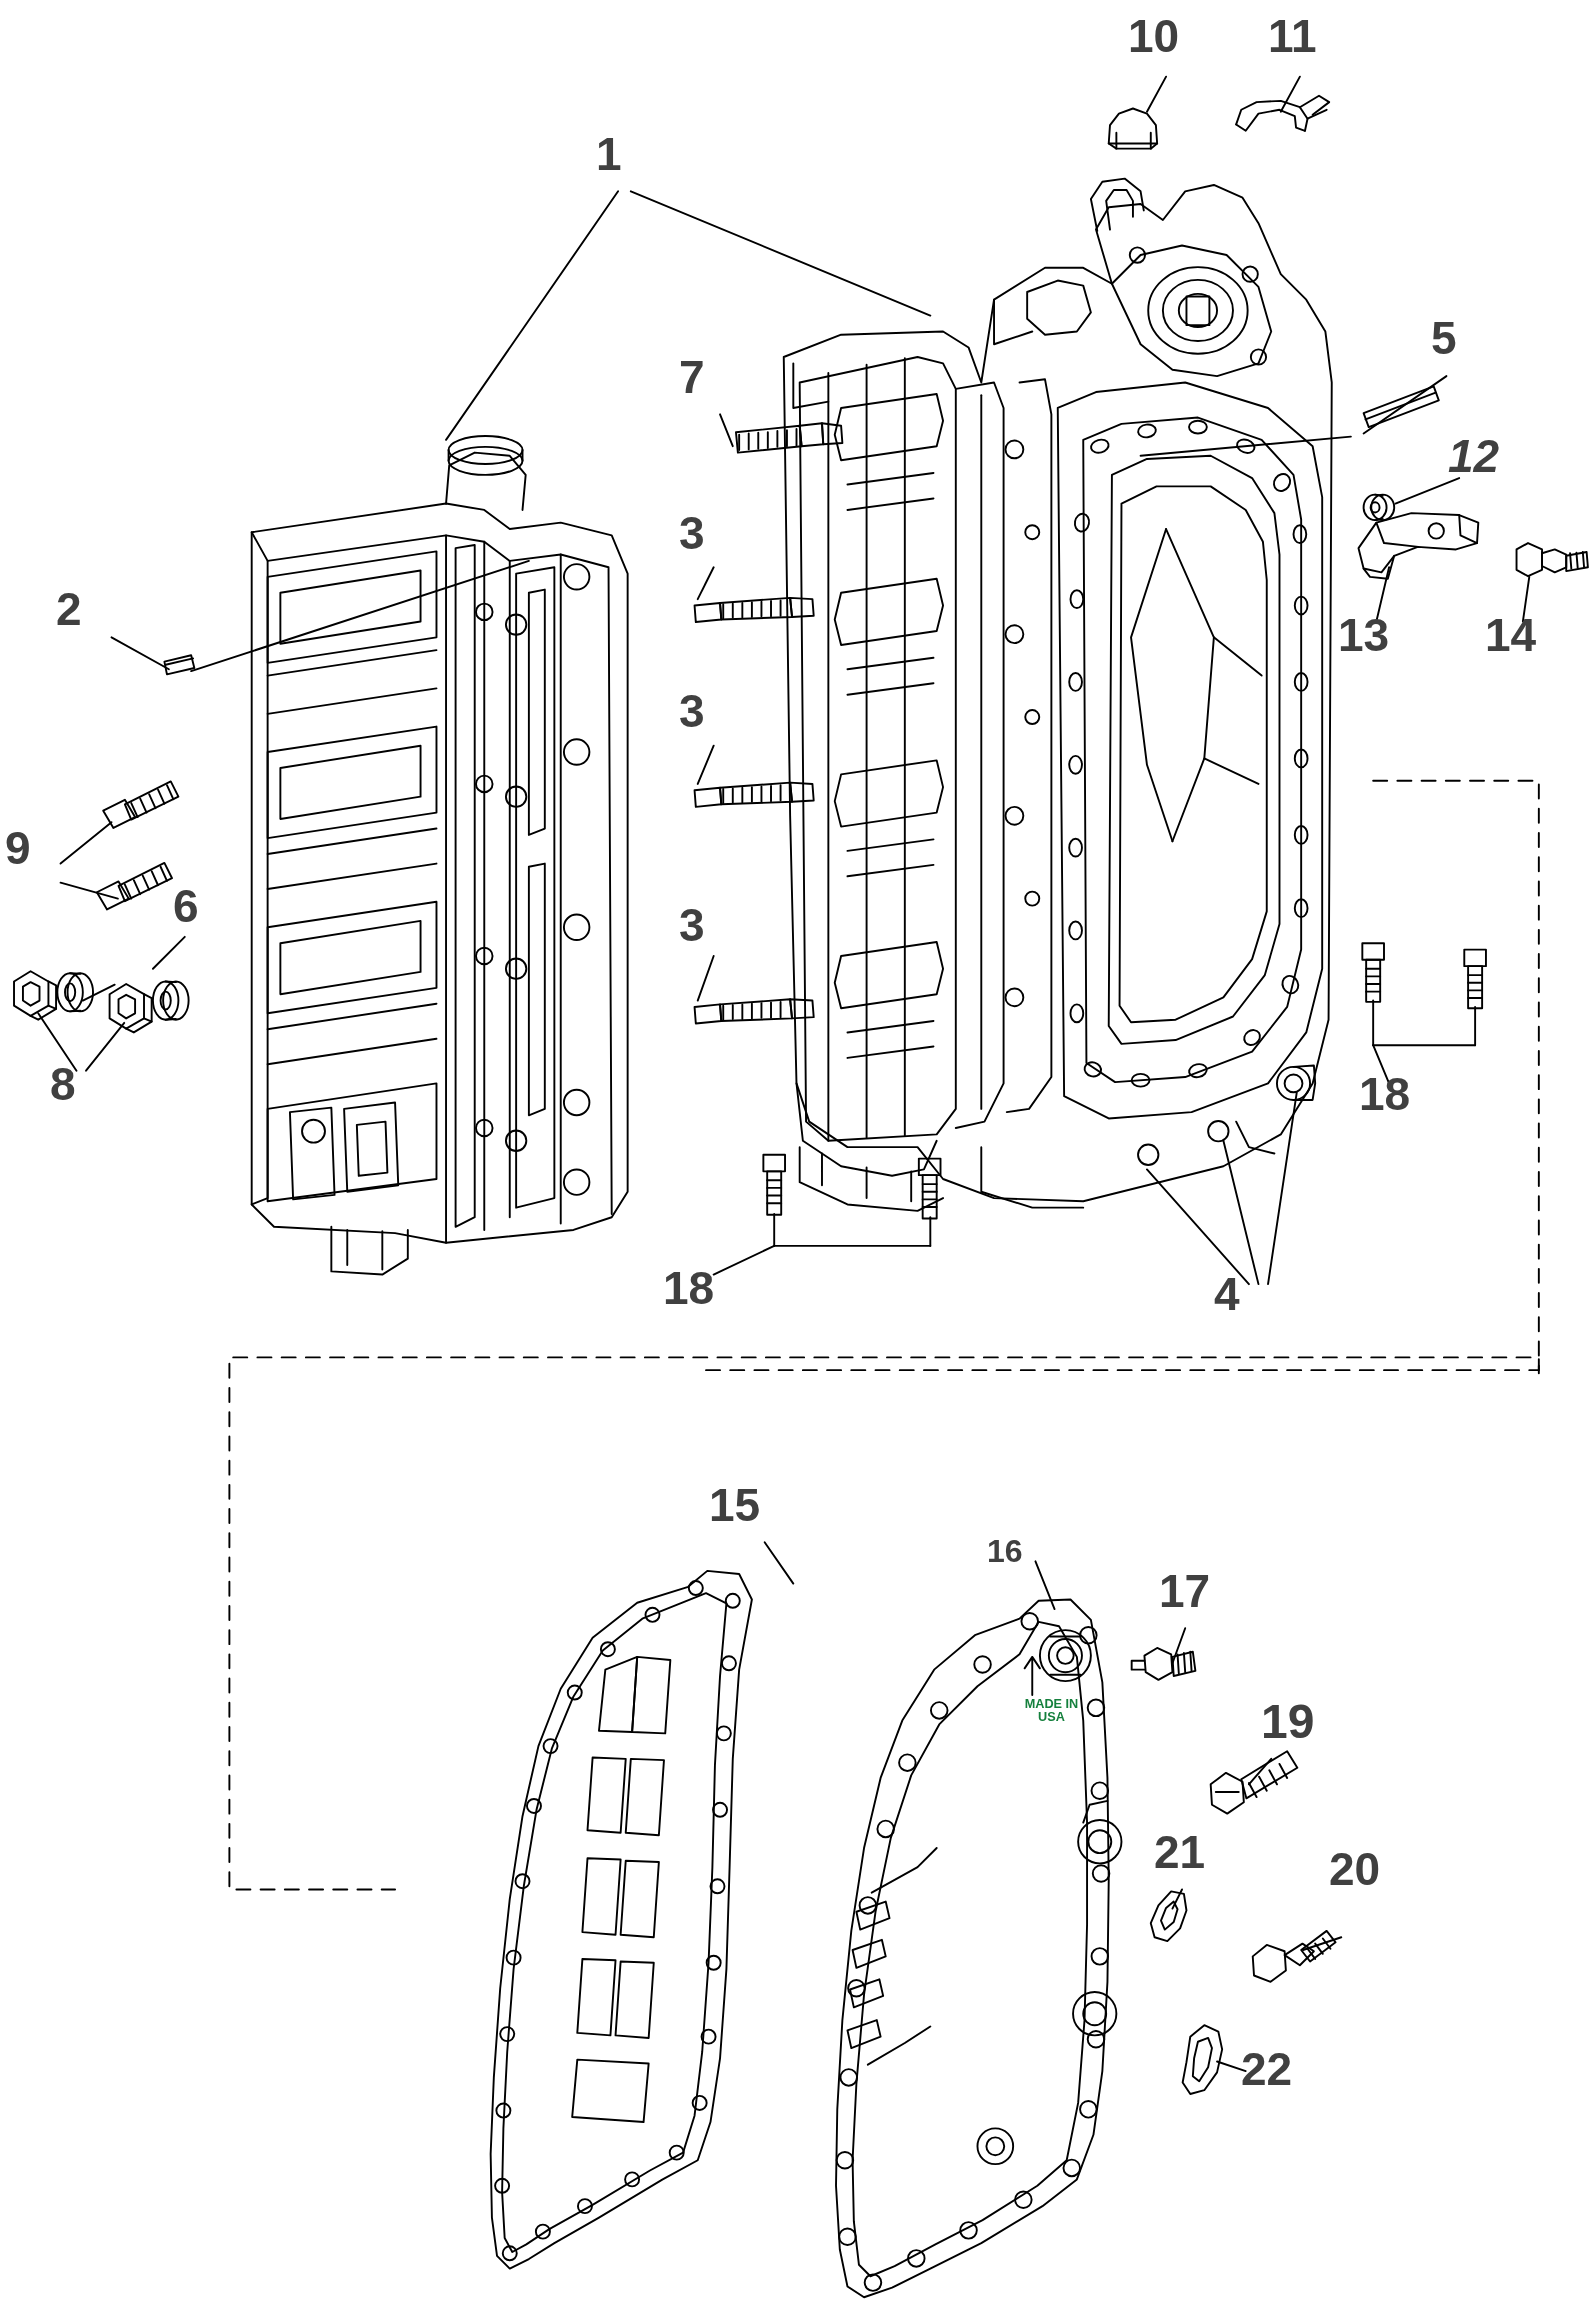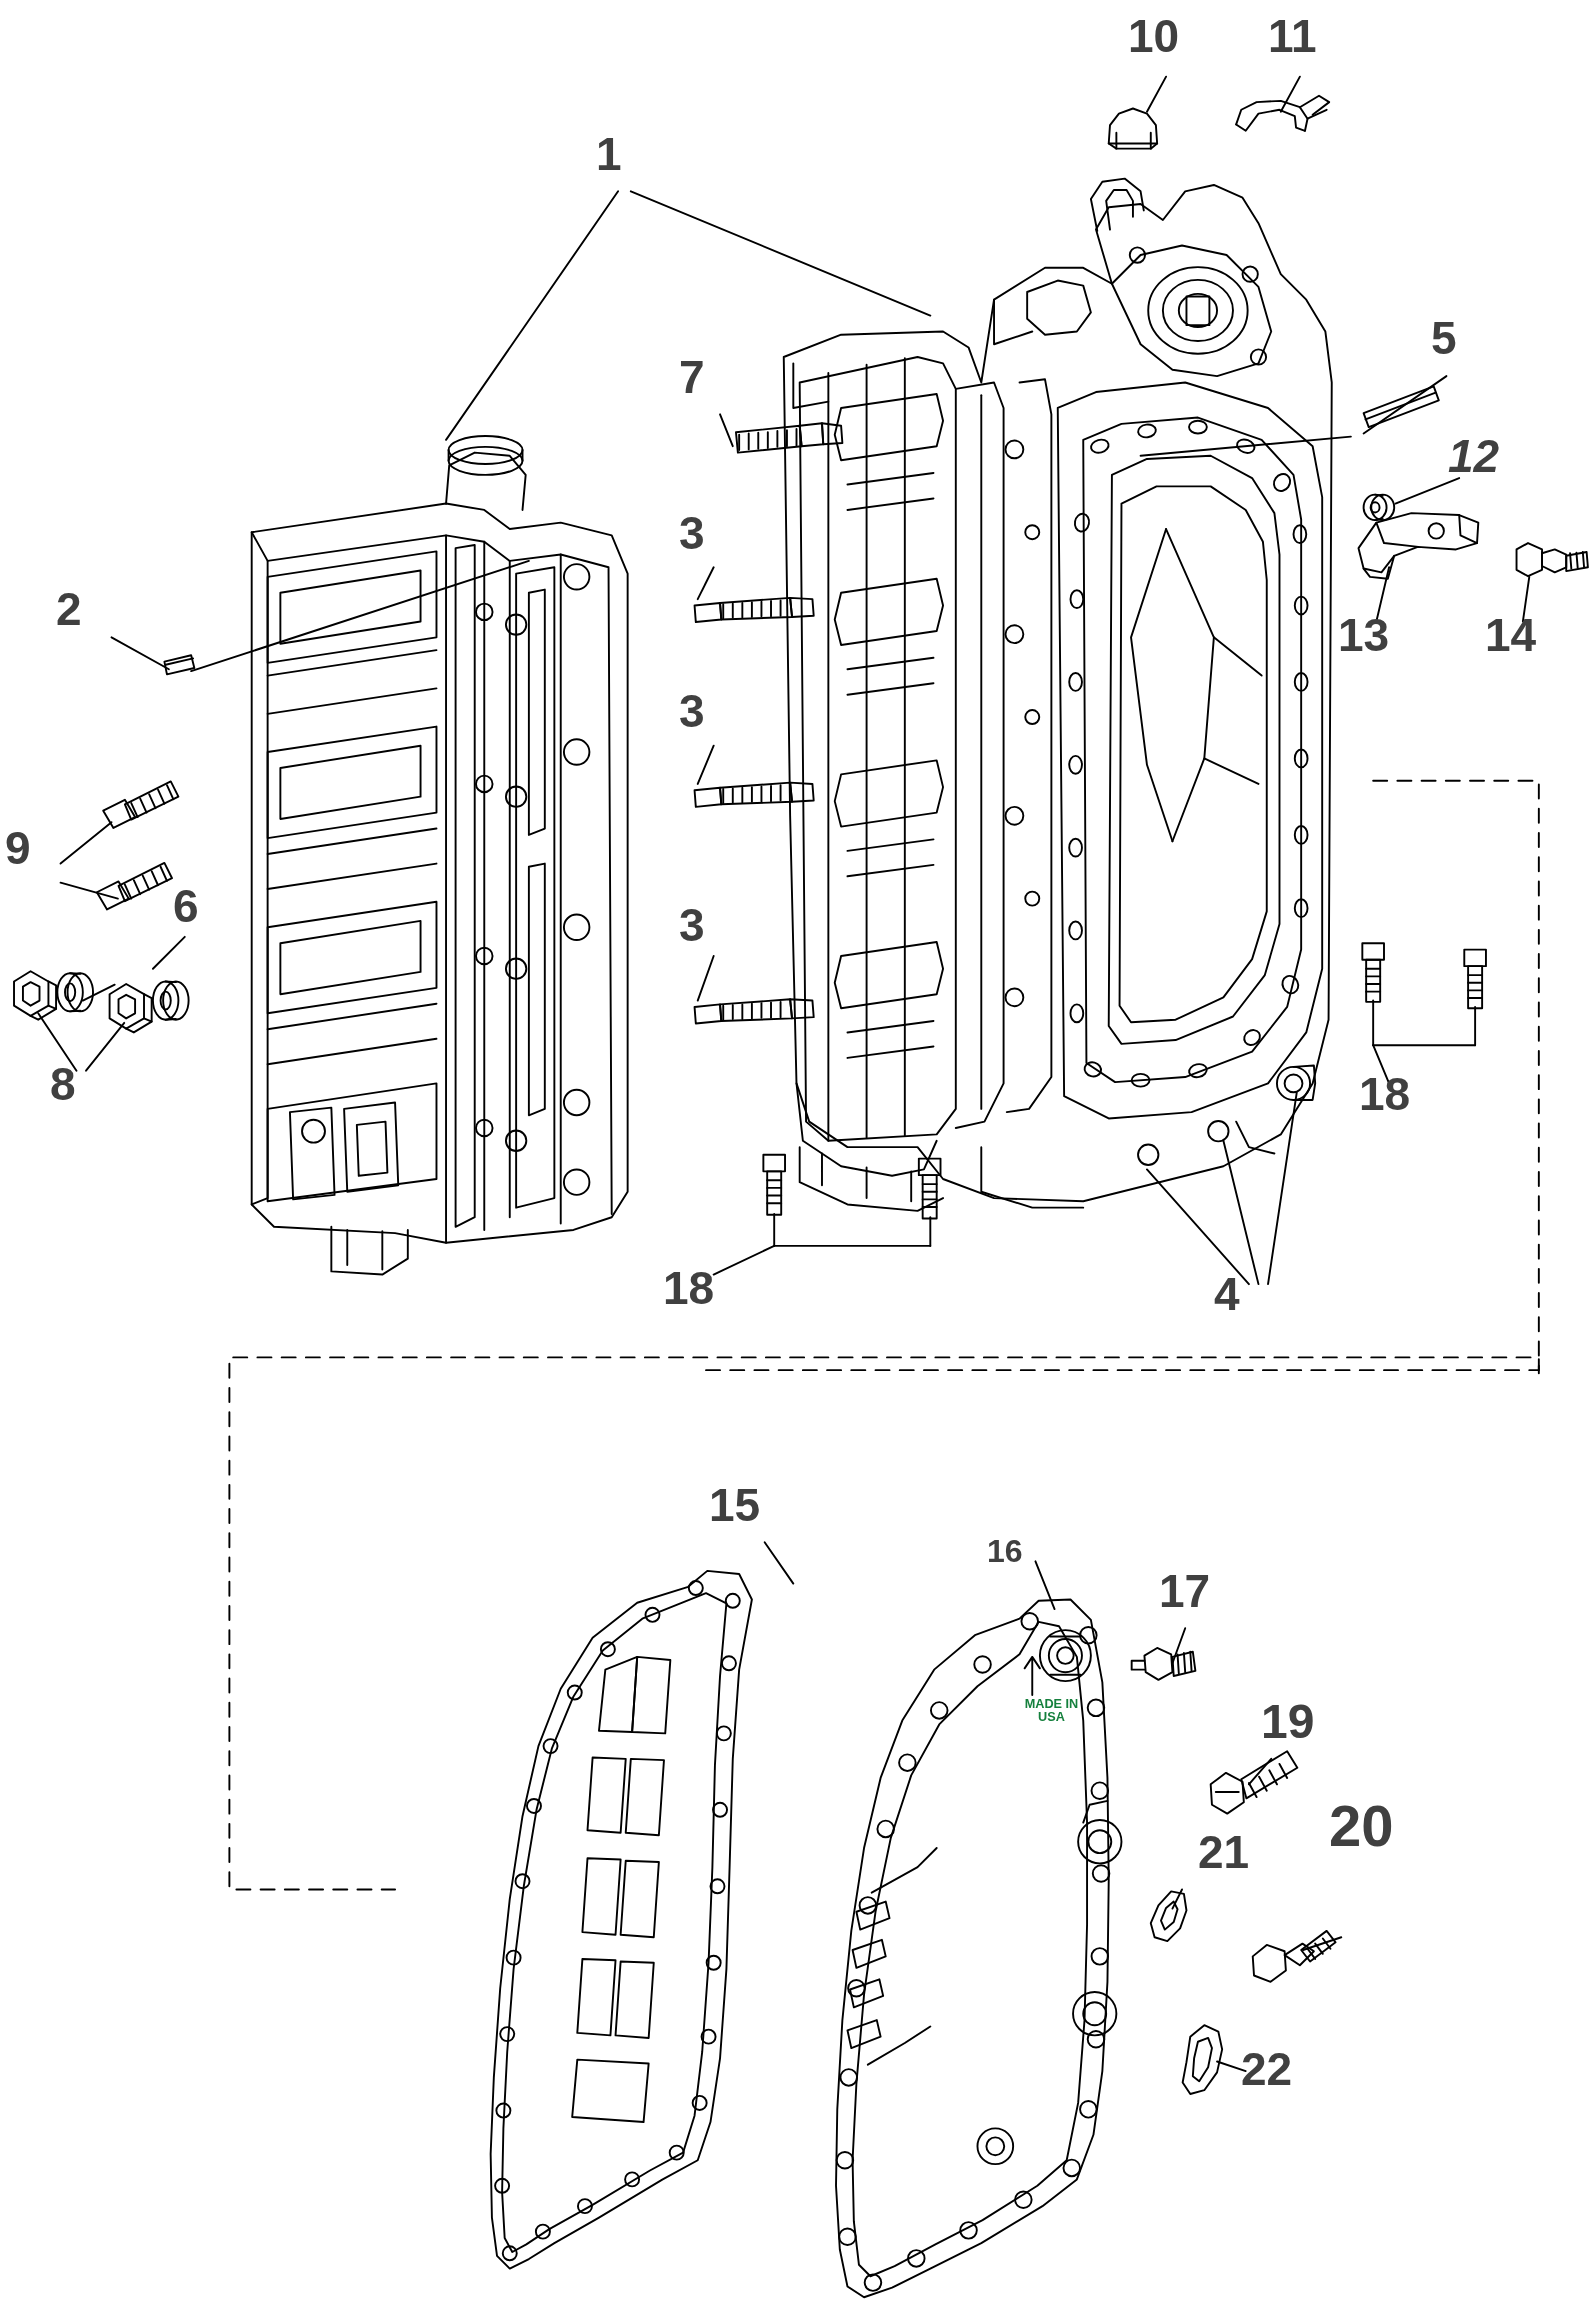--- a/index.html
+++ b/index.html
@@ -580,21 +580,21 @@
   <div class="callout" style="left:1268px; top:12.7px;   font-size:46px;">11</div>
   <div class="callout" style="left:1448px; top:433px;  font-size:46px;font-style:italic;">12</div>
   <div class="callout" style="left:1338px; top:612px;  font-size:46px;">13</div>
   <div class="callout" style="left:1485px; top:612px;  font-size:46px;">14</div>
   <div class="callout" style="left:709px; top:1482px; font-size:46px;">15</div>
   <div class="callout" style="left:987px; top:1535px; font-size:32px;text-align:right;">16</div>
   <div class="callout" style="left:1159px; top:1568px; font-size:46px;">17</div>
   <div class="callout" style="left:663px; top:1265px; font-size:46px;">18</div>
   <div class="callout" style="left:1359px; top:1071px; font-size:46px;">18</div>
   <div class="callout" style="left:1261px; top:1698px; font-size:48px;">19</div>
-  <div class="callout" style="left:1329px; top:1797px; font-size:58px;">20</div>
-  <div class="callout" style="left:1154px; top:1829px; font-size:46px;margin-left:44px;">21</div>
+  <div class="callout" style="left:1329px; top:1846px; font-size:46px;">20</div>
+  <div class="callout" style="left:1154px; top:1829px; font-size:46px;">21</div>
   <div class="callout" style="left:1241px; top:2046px; font-size:46px;">22</div>
 
   <div class="made-in-usa" style="left:1010px; top:1698px; width:83px; font-size:12.7px;">MADE IN
 USA</div>
 
 </div>
 
 
 </body></html>

